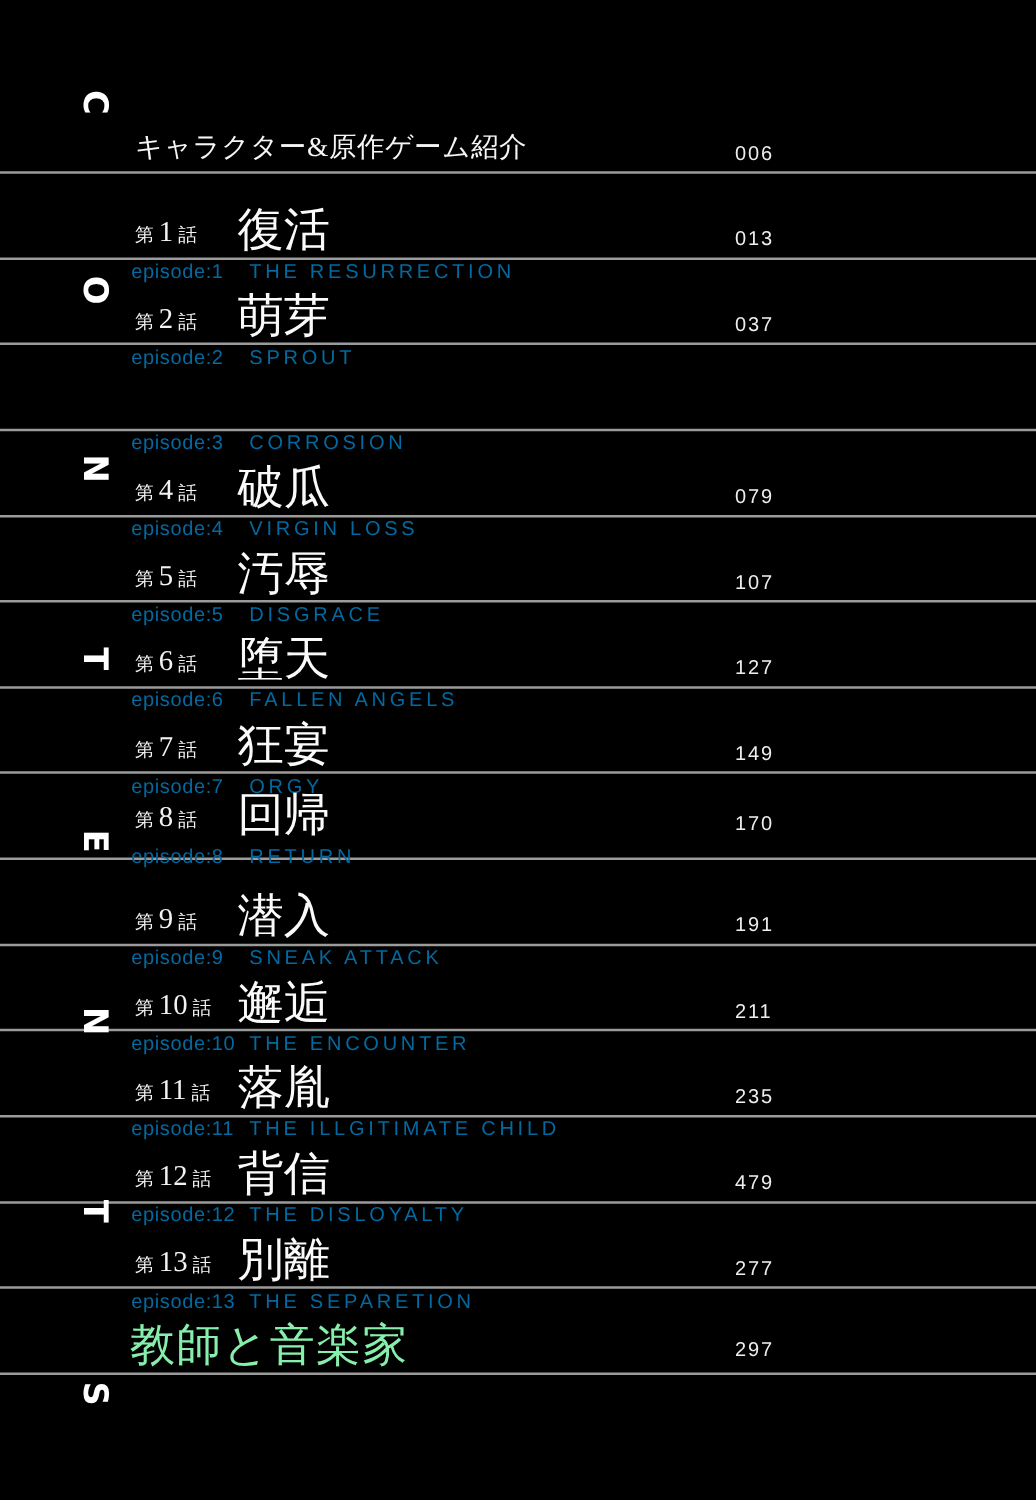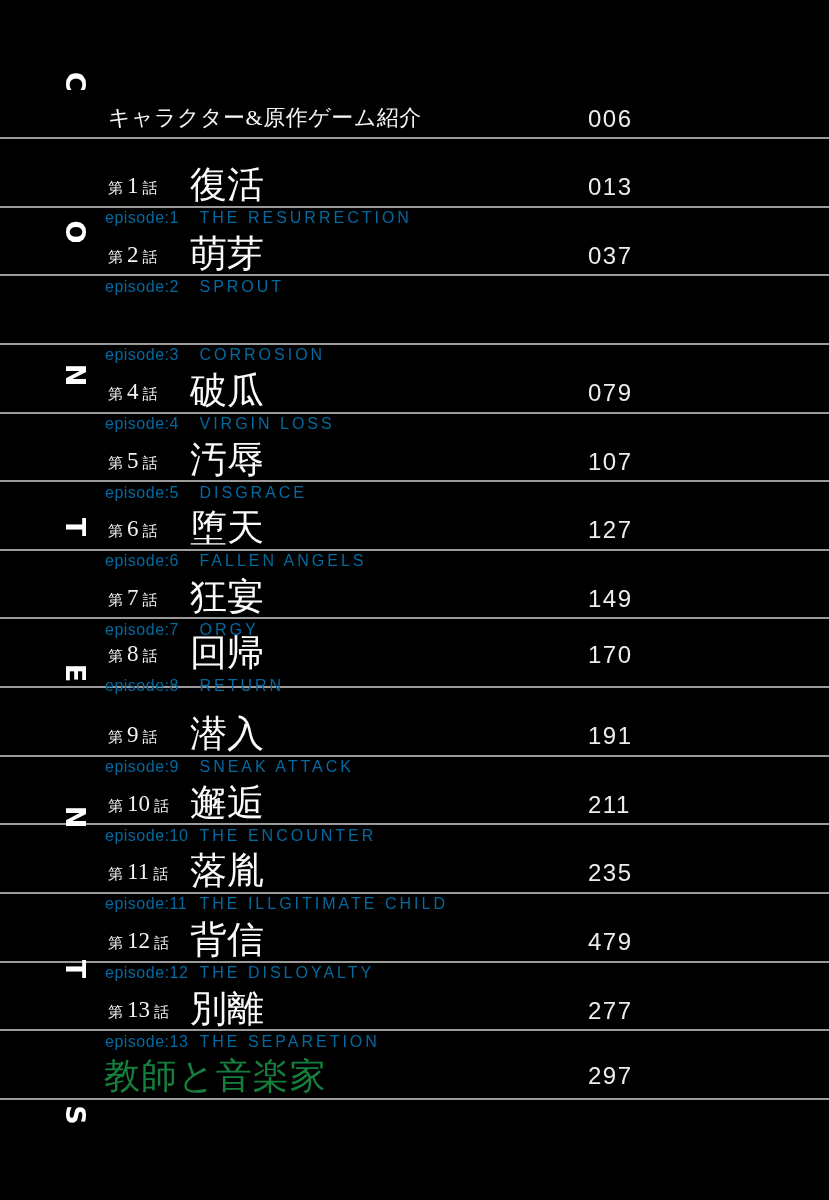--- a/index.html
+++ b/index.html
@@ -34,21 +34,21 @@
   .sep {
     position: absolute;
     left: 0;
     width: 829px;
     height: 2px;
     background: #9b9b9b;
     z-index: 1;
   }
   .page-num {
     font-family: "Liberation Sans", "DejaVu Sans", sans-serif;
-    font-size: 24px;
+    font-size: 16px;
     color: #ededed;
     letter-spacing: 1.5px;
   }
   
   .header-row {
     position: absolute;
     top: 96px;
     left: 0;
     width: 769px;
     height: 41px;
@@ -124,21 +124,21 @@
     height: 48px;
     z-index: 2;
   }
   .f-title {
     position: absolute;
     left: 104px;
     bottom: 4px;
     font-family: "Liberation Serif", "DejaVu Serif", serif;
     font-size: 36px;
     line-height: 1;
-    color: #15803d;
+    color: #86efac;
     letter-spacing: 1px;
     white-space: nowrap;
   }
   .footer-row .page-num { position: absolute; left: 588px; bottom: 8px; }
 </style>
 </head>
 <body>
 
 <div class="page">
 

